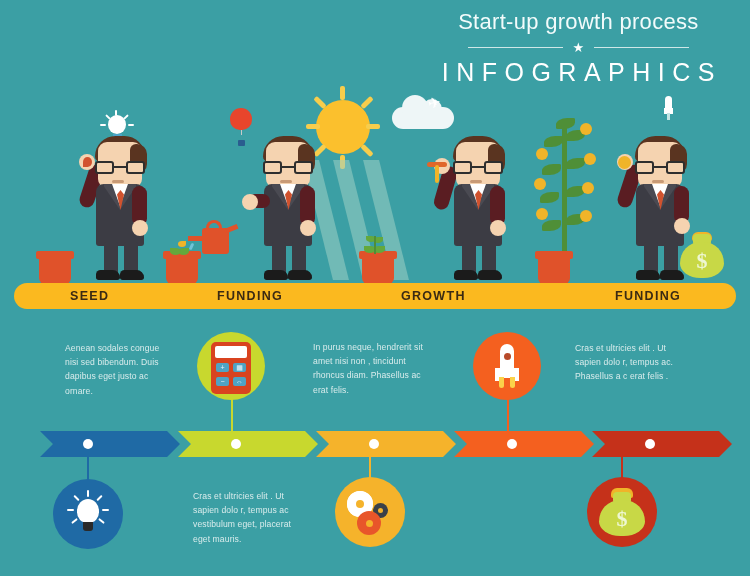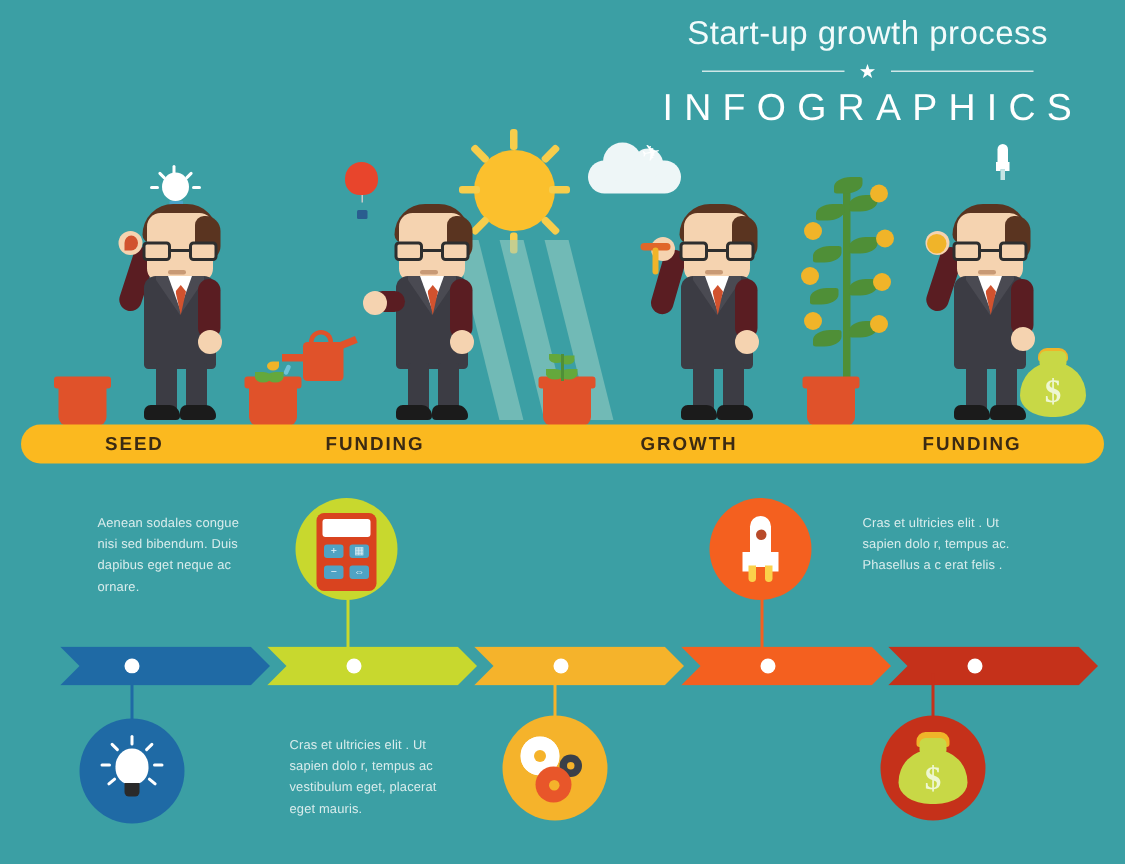--- a/index.html
+++ b/index.html
@@ -319,21 +319,21 @@
   <div class="bag" style="left:680px;top:232px;">
     <div class="bag-coins"></div>
     <div class="bag-neck"></div>
     <div class="bag-body"></div>
     <div class="bag-dollar">$</div>
   </div>
 
   <div class="stage-bar"></div>
   <div class="stage-label" style="left:70px;">SEED</div>
   <div class="stage-label" style="left:217px;">FUNDING</div>
-  <div class="stage-label" style="left:401px;margin-left:26px;">GROWTH</div>
+  <div class="stage-label" style="left:401px;">GROWTH</div>
   <div class="stage-label" style="left:615px;">FUNDING</div>
 
   <div class="arrow" style="left:40px;width:140px;">
     <div class="arrow-inner" style="background:#1f6aa5;"></div>
     <div class="arrow-dot" style="left:43px;"></div>
   </div>
   <div class="arrow" style="left:178px;width:140px;">
     <div class="arrow-inner" style="background:#c8d82e;"></div>
     <div class="arrow-dot" style="left:53px;"></div>
   </div>
@@ -357,21 +357,21 @@
       <div class="lb-base"></div>
       <div class="lb-ray" style="left:-6px;top:14px;width:7px;height:2px;"></div>
       <div class="lb-ray" style="left:29px;top:14px;width:7px;height:2px;"></div>
       <div class="lb-ray" style="left:14px;top:-5px;width:2px;height:7px;"></div>
       <div class="lb-ray" style="left:0px;top:2px;width:7px;height:2px;transform:rotate(45deg);"></div>
       <div class="lb-ray" style="left:23px;top:2px;width:7px;height:2px;transform:rotate(-45deg);"></div>
       <div class="lb-ray" style="left:-2px;top:25px;width:7px;height:2px;transform:rotate(-40deg);"></div>
       <div class="lb-ray" style="left:25px;top:25px;width:7px;height:2px;transform:rotate(40deg);"></div>
     </div>
   </div>
-  <div class="info-text" style="left:65px;top:341px;width:104px;">Aenean sodales  congue nisi sed bibendum. Duis dapibus eget neque ac ornare.</div>
+  <div class="info-text" style="left:65px;top:341px;width:104px;">Aenean sodales  congue nisi sed bibendum. Duis dapibus eget justo ac ornare.</div>
 
   <div class="stem" style="left:231px;top:398px;height:36px;background:#c8d82e;"></div>
   <div class="node-circle" style="left:197px;top:332px;width:68px;height:68px;background:#c8d82e;">
     <div class="calc">
       <div class="calc-screen"></div>
       <div class="calc-btn" style="left:5px;top:21px;">+</div>
       <div class="calc-btn" style="left:22px;top:21px;">▦</div>
       <div class="calc-btn" style="left:5px;top:35px;">−</div>
       <div class="calc-btn" style="left:22px;top:35px;">⇔</div>
     </div>
@@ -382,20 +382,21 @@
   <div class="node-circle" style="left:335px;top:477px;width:70px;height:70px;background:#f5b32b;">
     <div style="position:relative;width:70px;height:70px;">
       <div style="position:absolute;left:12px;top:14px;width:26px;height:26px;border-radius:50%;background:#ffffff;box-shadow:0 0 0 4px #ffffff inset;"></div>
       <div style="position:absolute;left:21px;top:23px;width:8px;height:8px;border-radius:50%;background:#f5b32b;"></div>
       <div style="position:absolute;left:38px;top:26px;width:15px;height:15px;border-radius:50%;background:#3a4049;"></div>
       <div style="position:absolute;left:43px;top:31px;width:5px;height:5px;border-radius:50%;background:#f5b32b;"></div>
       <div style="position:absolute;left:22px;top:34px;width:24px;height:24px;border-radius:50%;background:#e8562a;"></div>
       <div style="position:absolute;left:31px;top:43px;width:7px;height:7px;border-radius:50%;background:#f5b32b;"></div>
     </div>
   </div>
+  <div class="info-text" style="left:313px;top:340px;width:110px;">In purus neque, hendrerit sit amet nisi non , tincidunt rhoncus diam. Phasellus ac erat  felis.</div>
 
   <div class="stem" style="left:507px;top:398px;height:36px;background:#f4601f;"></div>
   <div class="node-circle" style="left:473px;top:332px;width:68px;height:68px;background:#f4601f;">
     <div class="rocket">
       <div class="rkt-fin" style="left:0;"></div>
       <div class="rkt-fin" style="left:16px;"></div>
       <div class="rkt-body"></div>
       <div class="rkt-win"></div>
       <div style="position:absolute;left:4px;top:33px;width:5px;height:11px;background:#fbd24a;border-radius:0 0 3px 3px;"></div>
       <div style="position:absolute;left:15px;top:33px;width:5px;height:11px;background:#fbd24a;border-radius:0 0 3px 3px;"></div>

